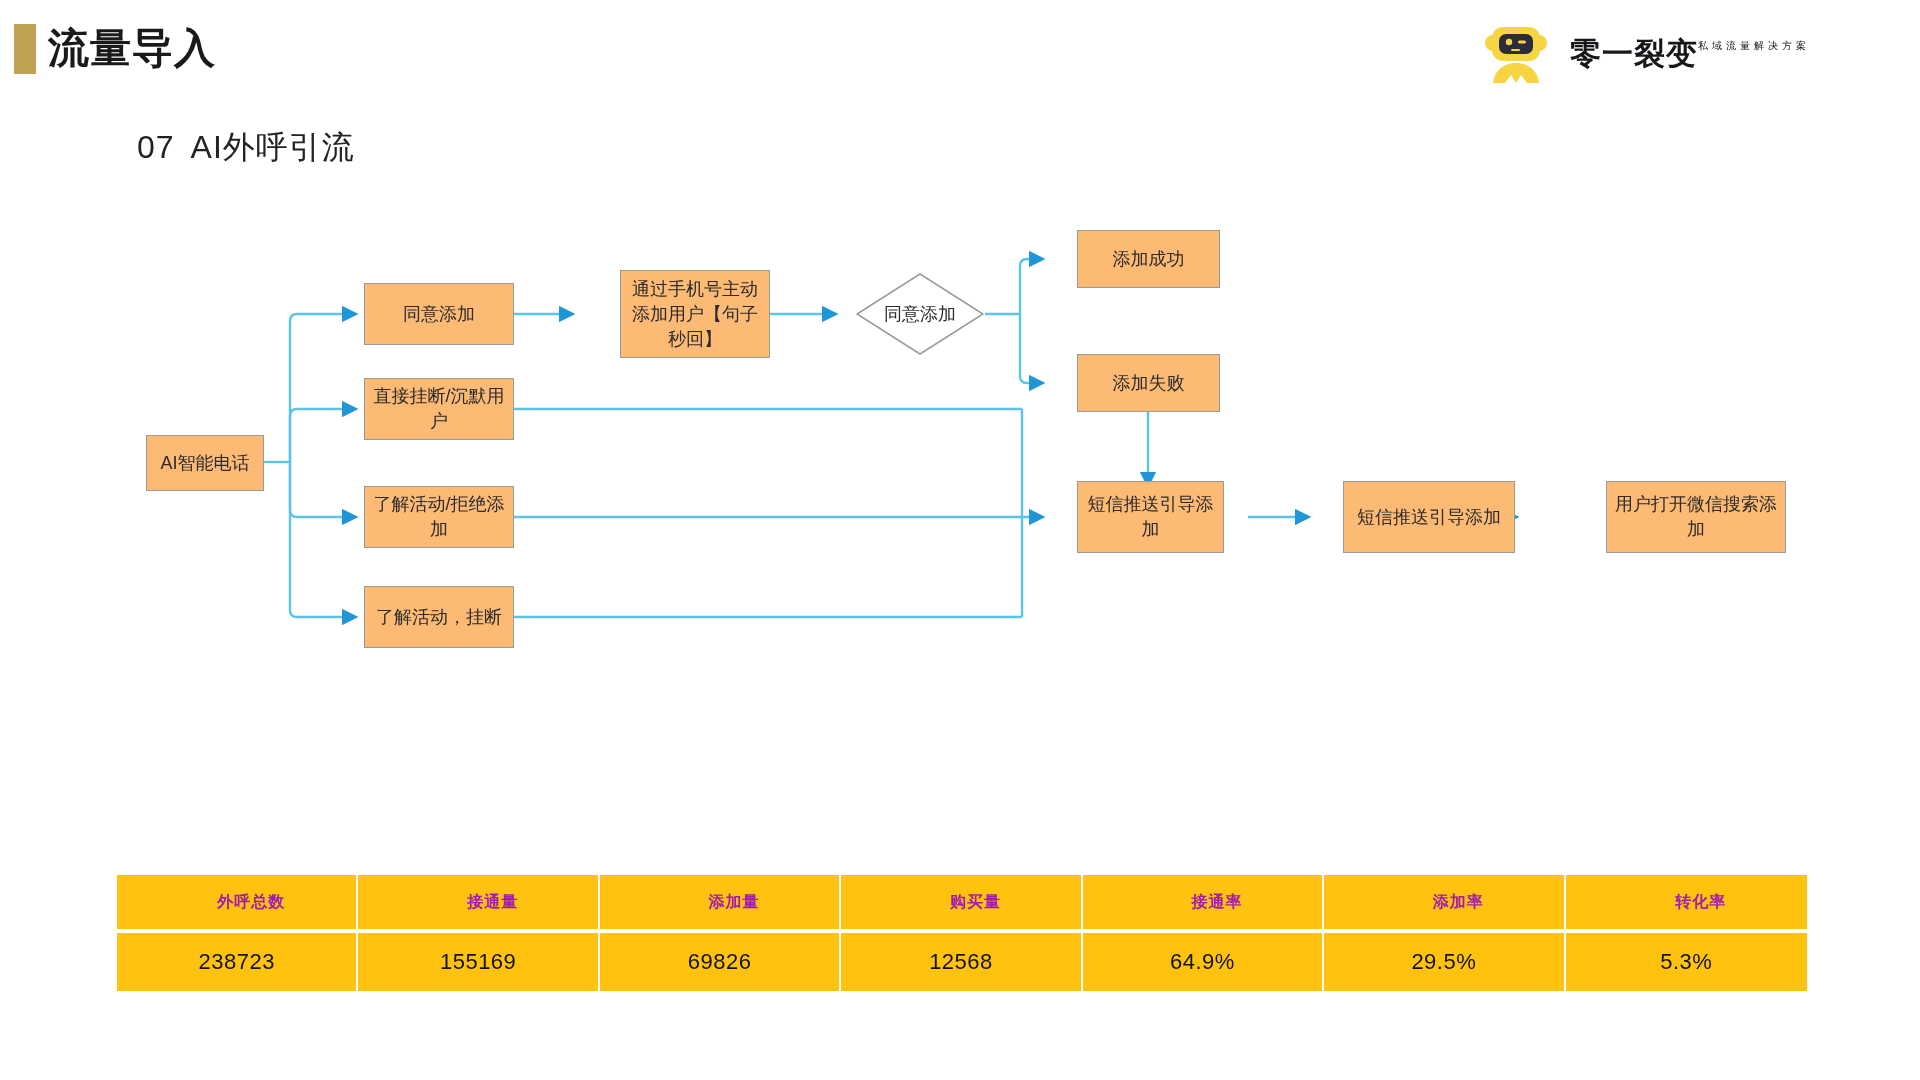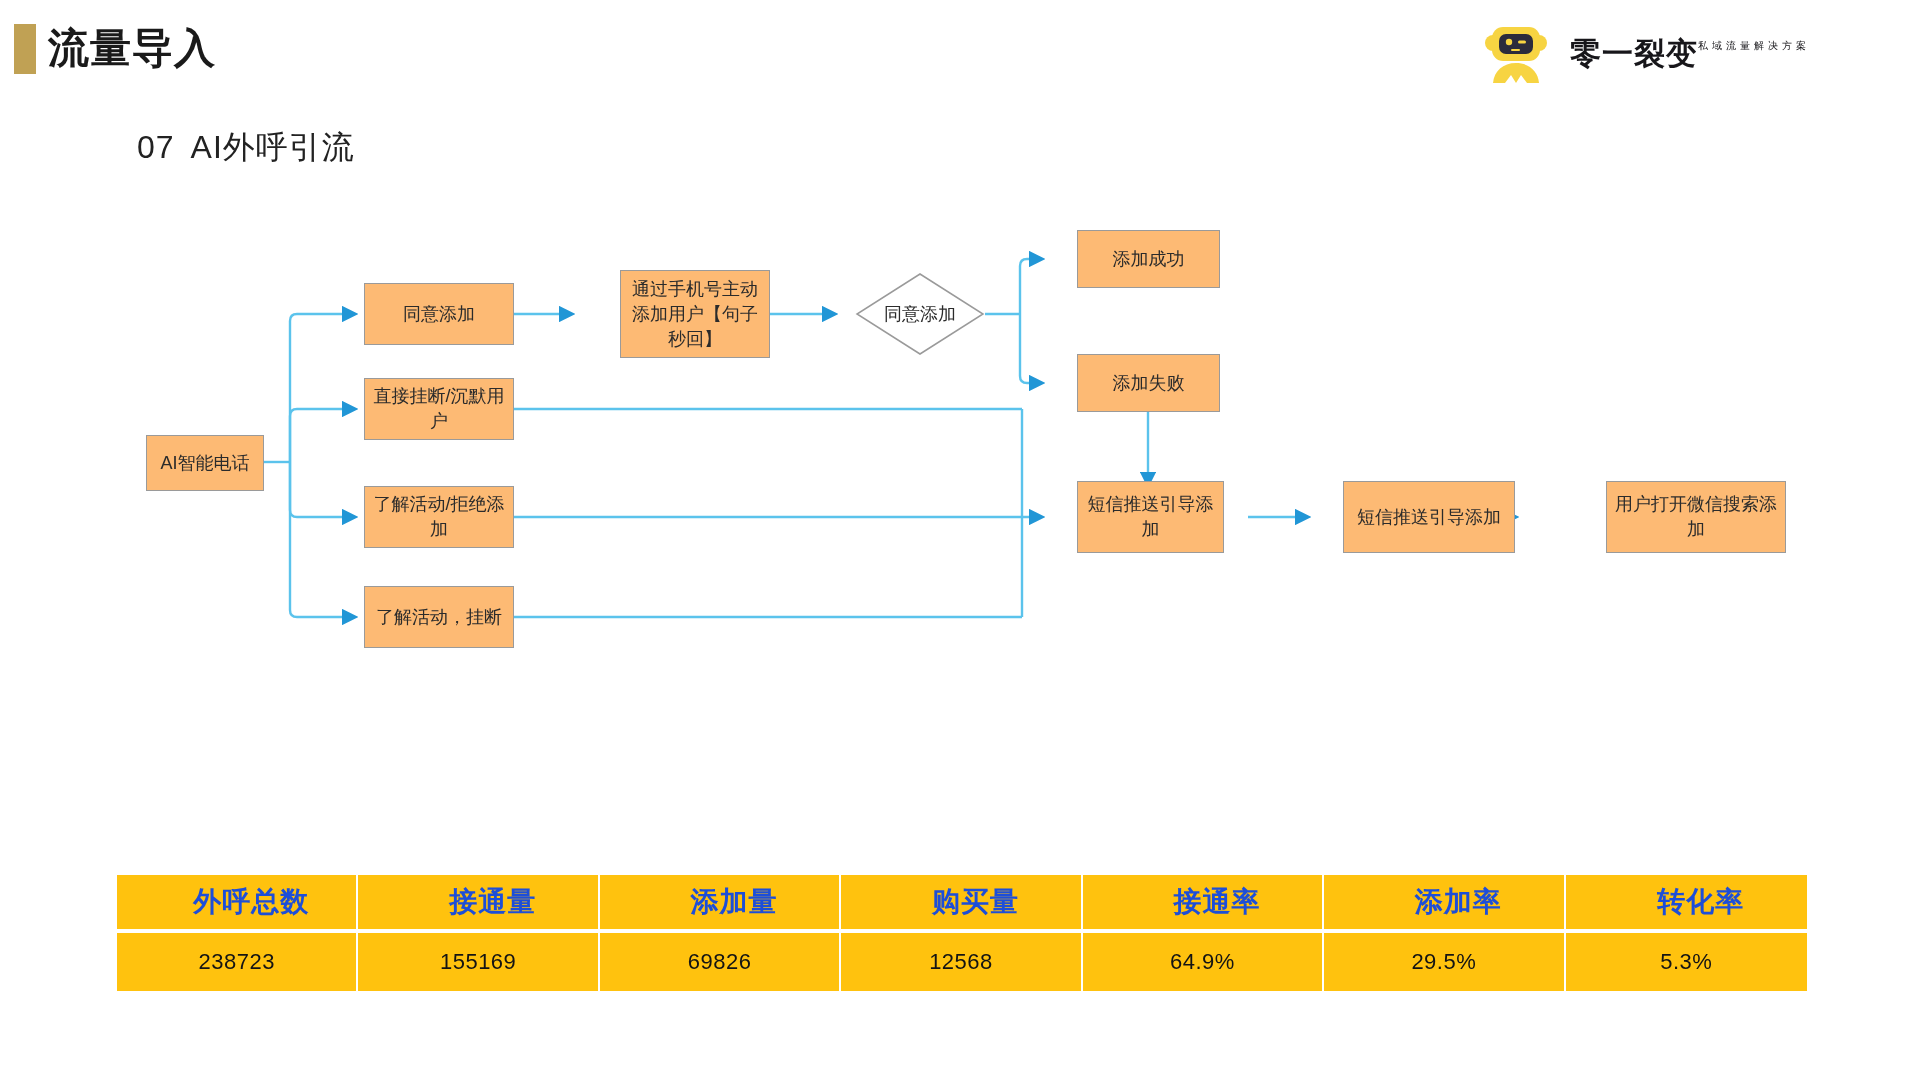--- a/index.html
+++ b/index.html
@@ -160,23 +160,23 @@
     text-align: center;
     border-right: 2px solid #ffffff;
     box-sizing: border-box;
   }
   .stats-table th:last-child,
   .stats-table td:last-child {
     border-right: none;
   }
   .stats-table thead th {
     height: 58px;
-    font-size: 28px;
+    font-size: 16px;
     font-weight: bold;
-    color: #1d4ed8;
+    color: #a21caf;
     letter-spacing: 1px;
     border-bottom: 4px solid #ffffff;
     padding-left: 30px;
   }
   .stats-table tbody td {
     height: 58px;
     font-size: 22px;
     font-weight: normal;
     color: #141414;
     letter-spacing: 0.5px;

